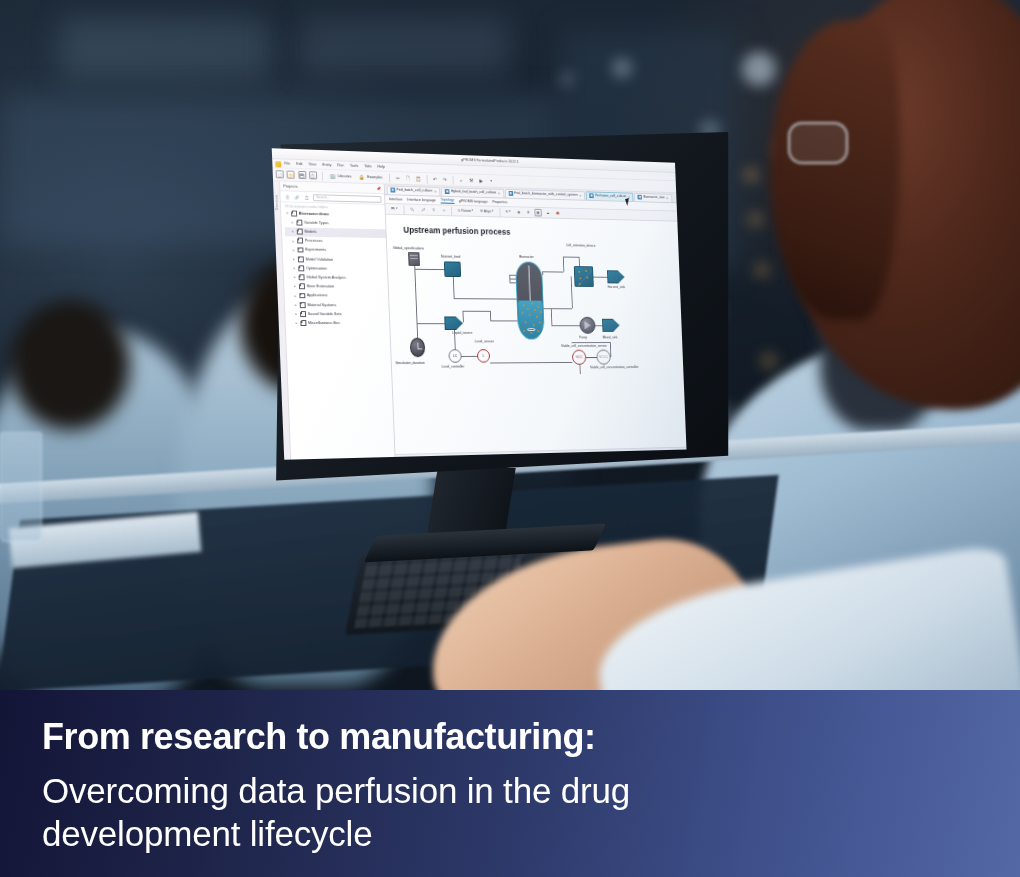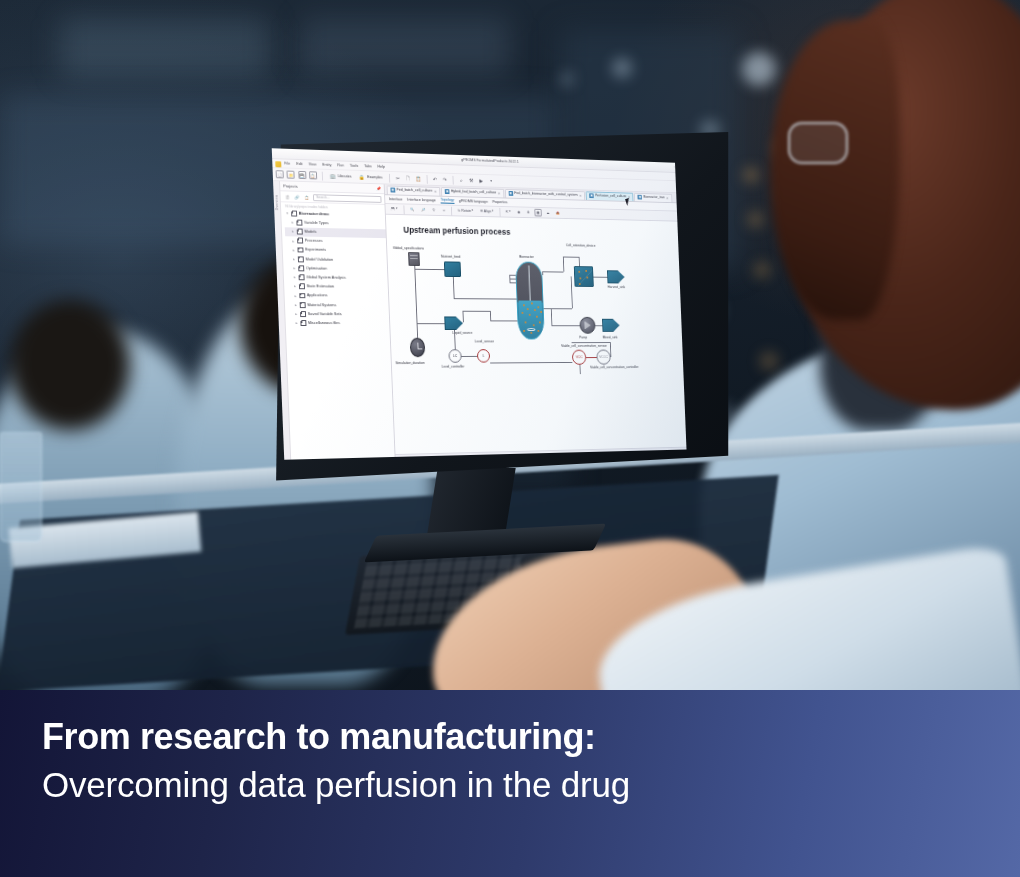--- a/index.html
+++ b/index.html
@@ -410,21 +410,21 @@
   }
 
   
   #banner {
     position: absolute; left: 0; top: 690px; width: 1020px; height: 187px;
     background: linear-gradient(100deg, #131537 0%, #1e2449 22%, #2e3a6b 52%, #41538f 78%, #5468a6 100%);
     padding: 26px 40px 0 42px;
   }
   .b-line1 {
     font-weight: bold; font-size: 36px; color: #ffffff; letter-spacing: -0.4px;
-    line-height: 1.18; margin: 0 0 6px 0;
+    line-height: 1.18; margin: 0 0 12px 0;
   }
   .b-line2 {
     font-weight: normal; font-size: 35px; color: #ffffff; letter-spacing: -0.2px;
     line-height: 1.22; margin: 0;
   }
 </style>
 </head>
 <body>
 
 <div id="page">
@@ -805,15 +805,16 @@
         </div>
       </div>
 
       <div class="cursor" style="left:364px;top:66px;"></div>
     </div>
   </div>
 
   <div id="banner">
     <p class="b-line1">From research to manufacturing:</p>
     <p class="b-line2">Overcoming data perfusion in the drug</p>
+    <p class="b-line2">development lifecycle</p>
   </div>
 
 </div>
 
 </body></html>

